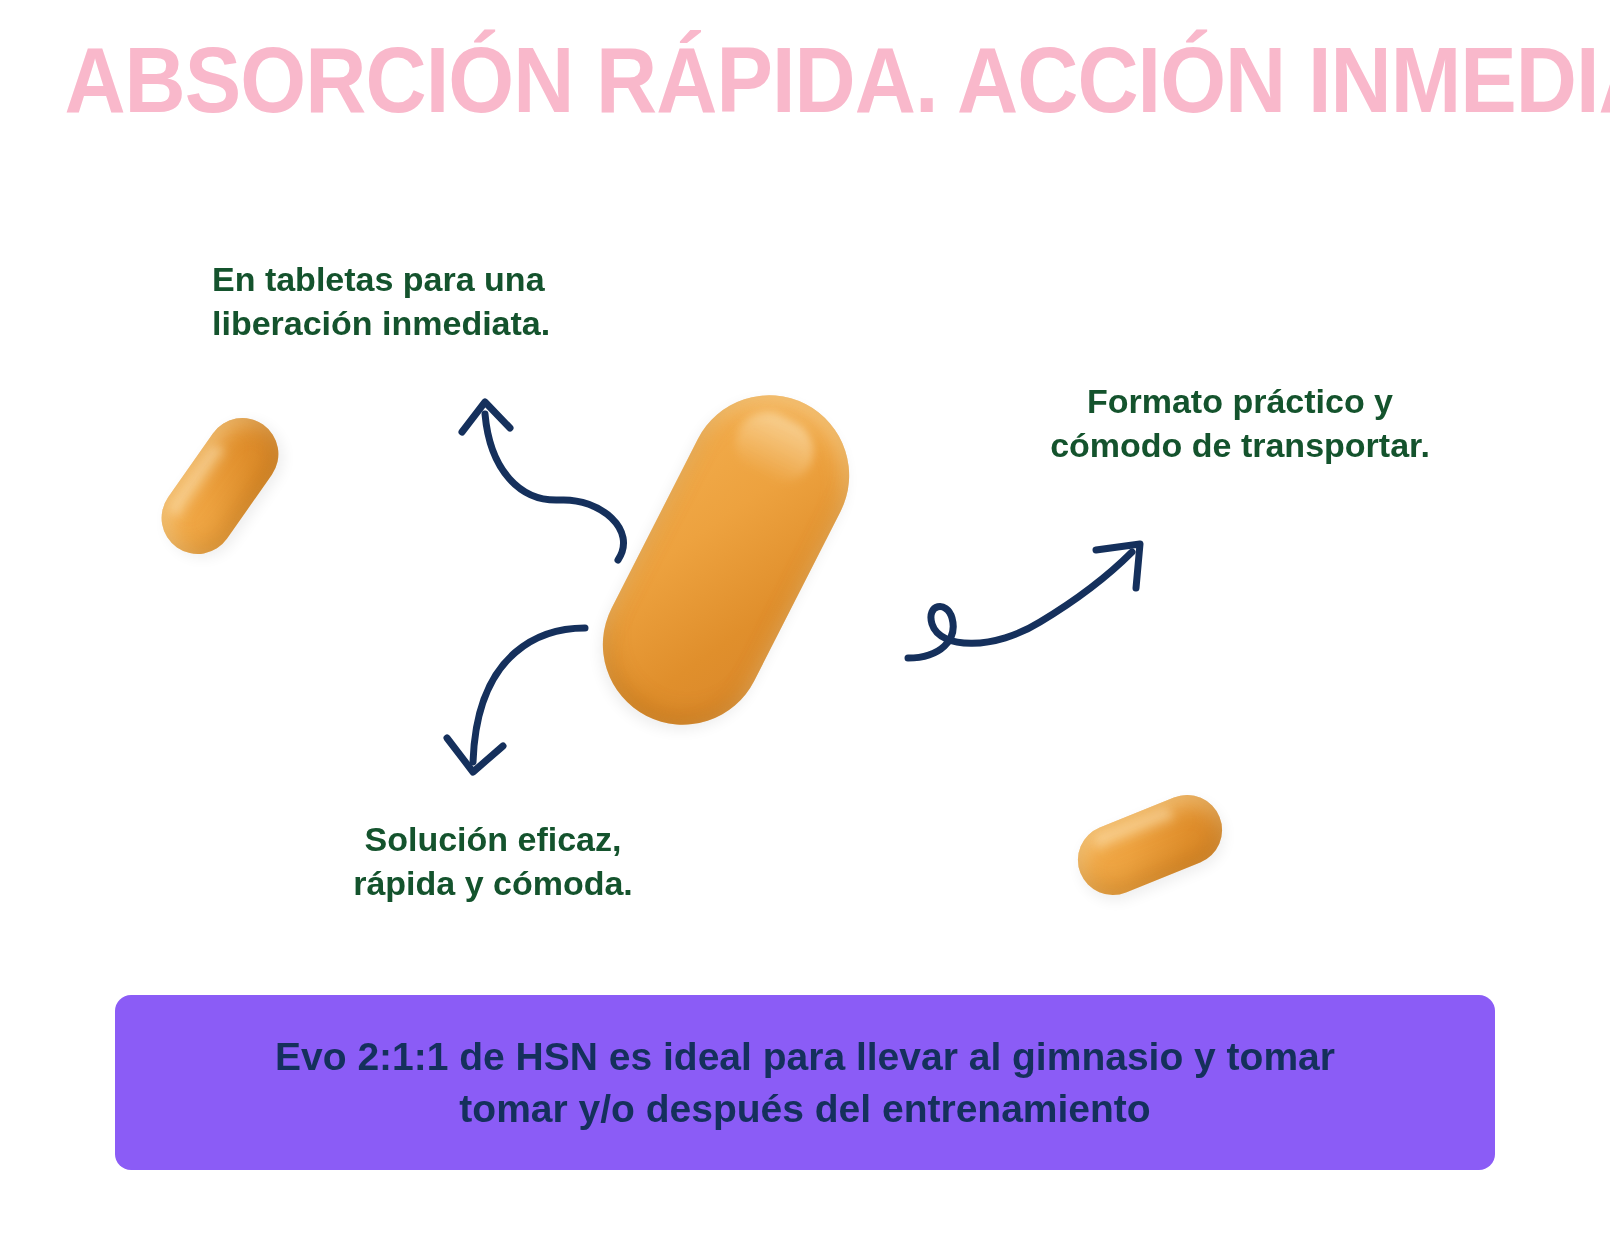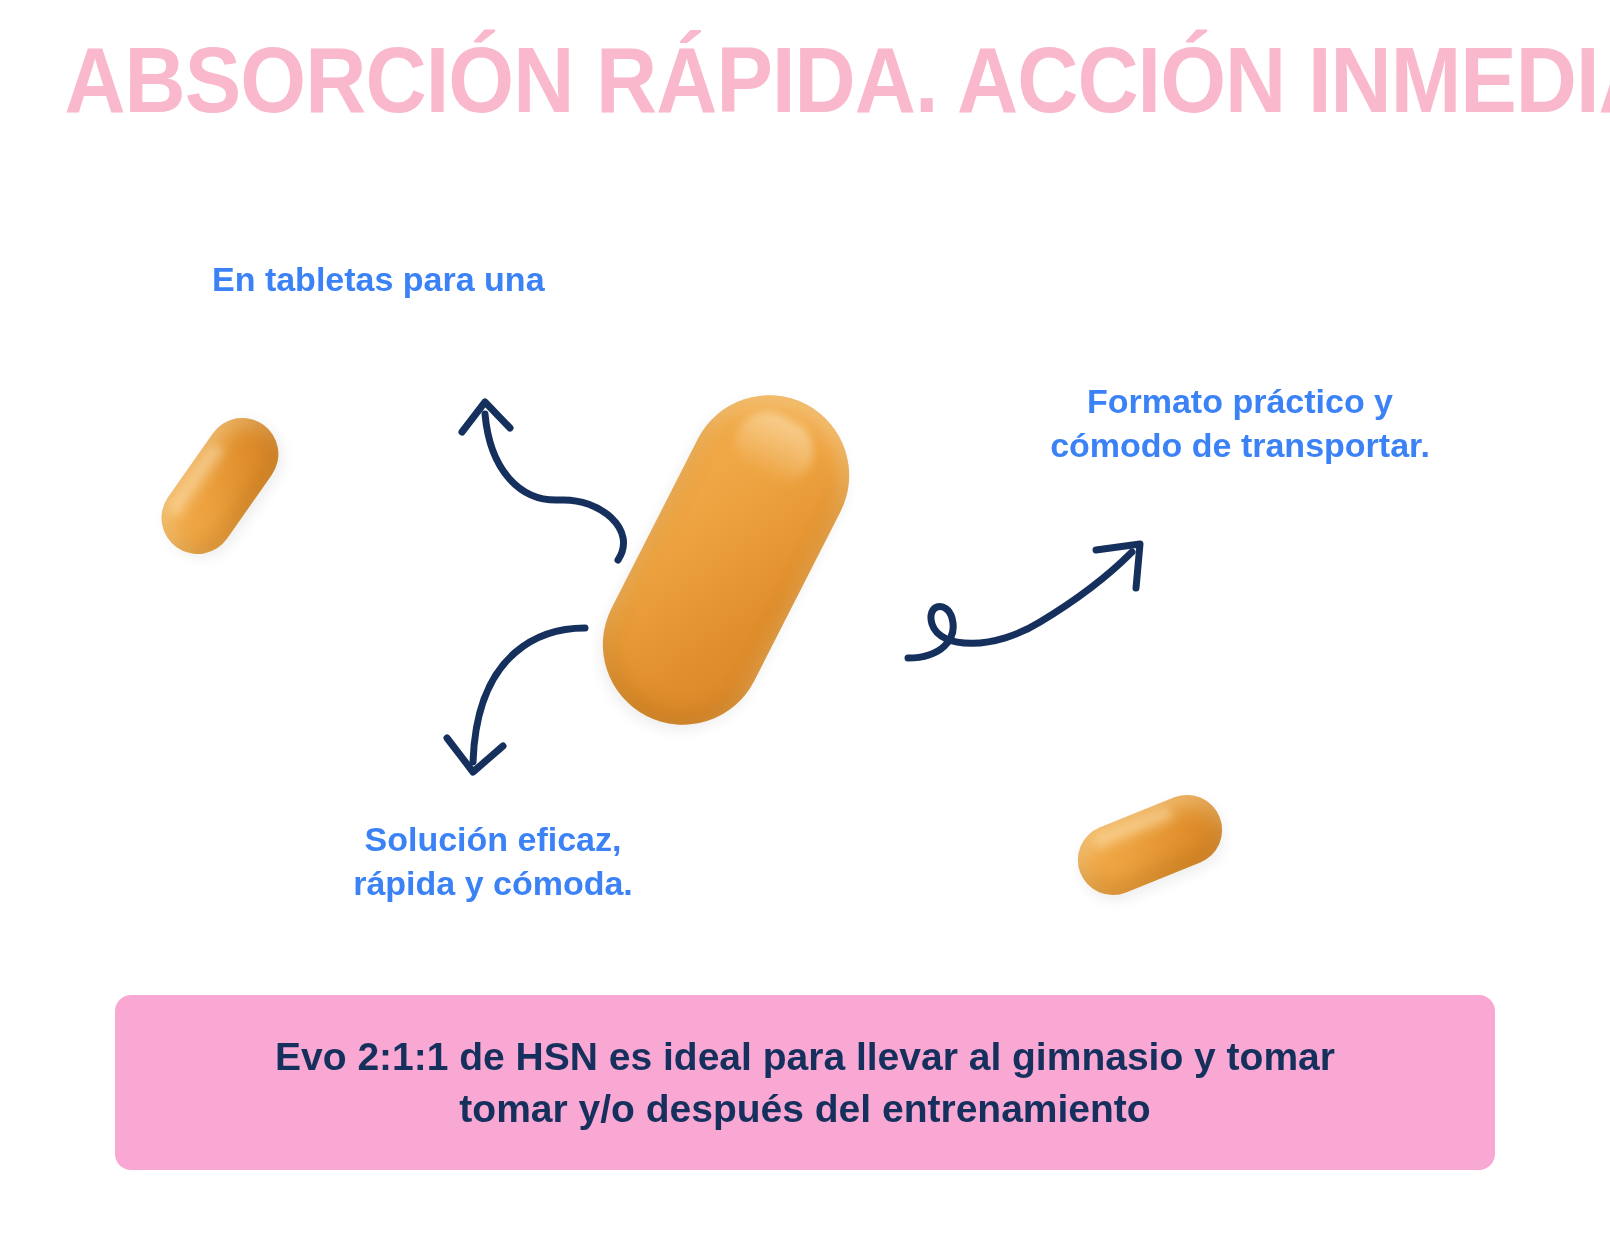--- a/index.html
+++ b/index.html
@@ -34,21 +34,21 @@
     line-height: 1.0;
     letter-spacing: -1px;
     transform: scaleX(0.92);
     transform-origin: center top;
     white-space: nowrap;
   }
 
   
   .callout {
     position: absolute;
-    color: #3b82f6;
+    color: #14532d;
     font-weight: bold;
     font-size: 34px;
     line-height: 1.28;
   }
   .callout-1 {
     top: 258px;
     left: 212px;
     text-align: left;
     width: 520px;
   }
@@ -137,21 +137,21 @@
   .arrow-bottom { top: 620px; left: 435px; }
   .arrow-right  { top: 530px; left: 900px; }
 
   
   .banner {
     position: absolute;
     left: 115px;
     top: 995px;
     width: 1380px;
     height: 175px;
-    background: #f9a8d4;
+    background: #8b5cf6;
     border-radius: 16px;
     display: flex;
     align-items: center;
     justify-content: center;
   }
   .banner-text {
     color: #15305c;
     font-weight: bold;
     font-size: 39px;
     line-height: 1.32;
@@ -186,20 +186,21 @@
 
   <div class="arrow arrow-right">
     <svg width="270" height="150" viewBox="0 0 270 150">
       <path d="M8 128 C 40 128, 58 110, 52 88 C 47 70, 26 74, 32 94 C 40 120, 95 120, 140 92 C 180 68, 212 42, 232 22"></path>
       <path d="M196 20 L 240 14 L 236 58"></path>
     </svg>
   </div>
 
   <div class="callout callout-1">
     <div>En tabletas para una</div>
+    <div>liberación inmediata.</div>
   </div>
 
   <div class="callout callout-2">
     <div>Formato práctico y</div>
     <div>cómodo de transportar.</div>
   </div>
 
   <div class="callout callout-3">
     <div>Solución eficaz,</div>
     <div>rápida y cómoda.</div>

